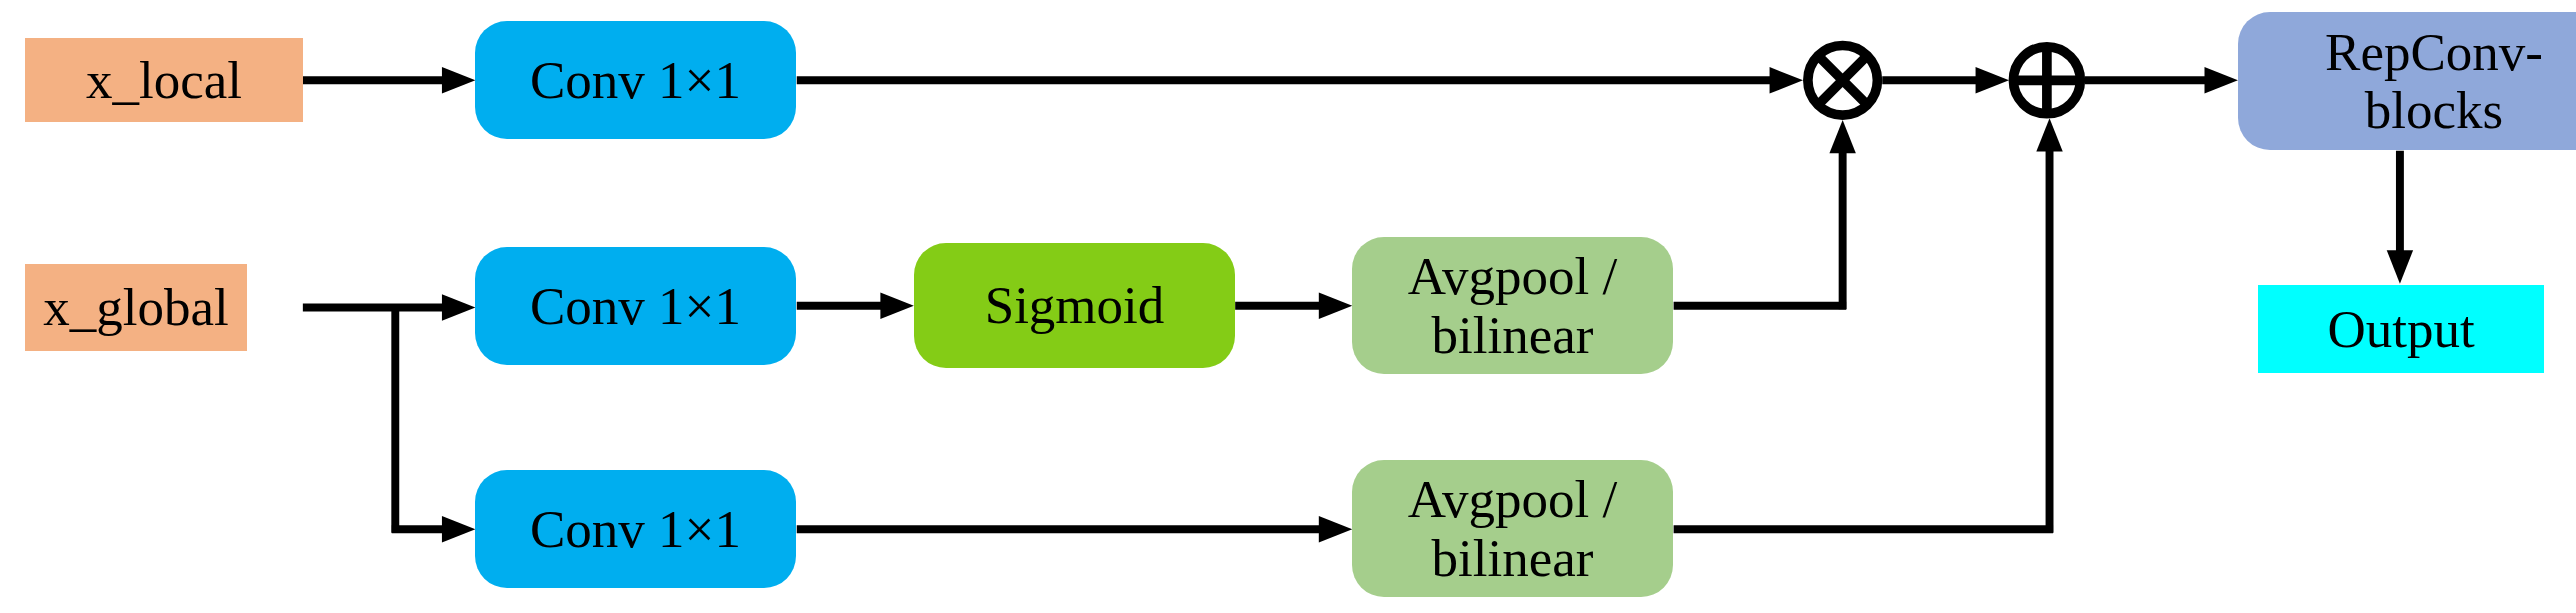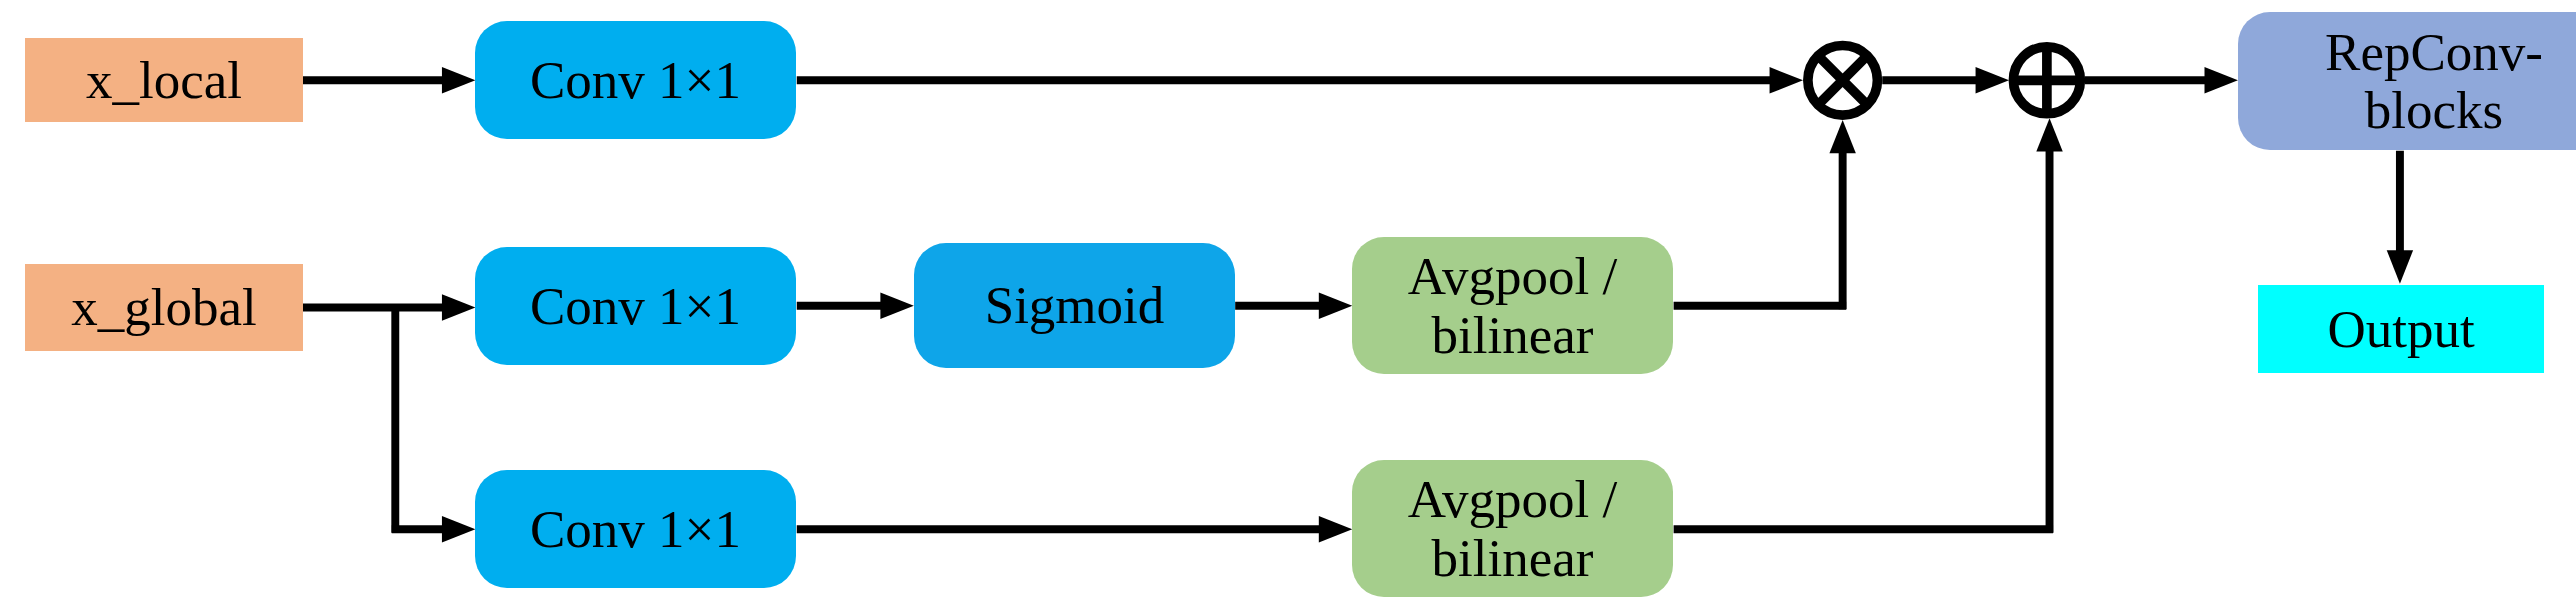--- a/index.html
+++ b/index.html
@@ -115,37 +115,37 @@
       <circle class="op" cx="2325" cy="91" r="38"></circle>
       <line class="opline" x1="2325" y1="53" x2="2325" y2="129"></line>
       <line class="opline" x1="2287" y1="91" x2="2363" y2="91"></line>
     </g>
   </svg>
 
   <div class="node rect" style="left: 25px; top: 38px; width: 278px; height: 84px; background-color: rgb(244, 177, 131);">
     <span>x_local</span>
   </div>
 
-  <div class="node rect" style="left: 25px; top: 264px; width: 278px; height: 87px; background-color: rgb(244, 177, 131);">
+  <div class="node rect" style="left: 25px; top: 264px; width: 222px; height: 87px; background-color: rgb(244, 177, 131);">
     <span>x_global</span>
   </div>
 
   <div class="node round" style="left: 475px; top: 21px; width: 321px; height: 118px; background-color: rgb(0, 174, 239);">
     <span>Conv 1×1</span>
   </div>
 
   <div class="node round" style="left: 475px; top: 247px; width: 321px; height: 118px; background-color: rgb(0, 174, 239);">
     <span>Conv 1×1</span>
   </div>
 
   <div class="node round" style="left: 475px; top: 470px; width: 321px; height: 118px; background-color: rgb(0, 174, 239);">
     <span>Conv 1×1</span>
   </div>
 
-  <div class="node round" style="left: 914px; top: 243px; width: 321px; height: 125px; background-color: #0ea5e9;">
+  <div class="node round" style="left: 914px; top: 243px; width: 321px; height: 125px; background-color: #84cc16;">
     <span>Sigmoid</span>
   </div>
 
   <div class="node round" style="left: 1352px; top: 237px; width: 321px; height: 137px; background-color: rgb(165, 206, 140);">
     <span>Avgpool /</span>
     <span>bilinear</span>
   </div>
 
   <div class="node round" style="left: 1352px; top: 460px; width: 321px; height: 137px; background-color: rgb(165, 206, 140);">
     <span>Avgpool /</span>

